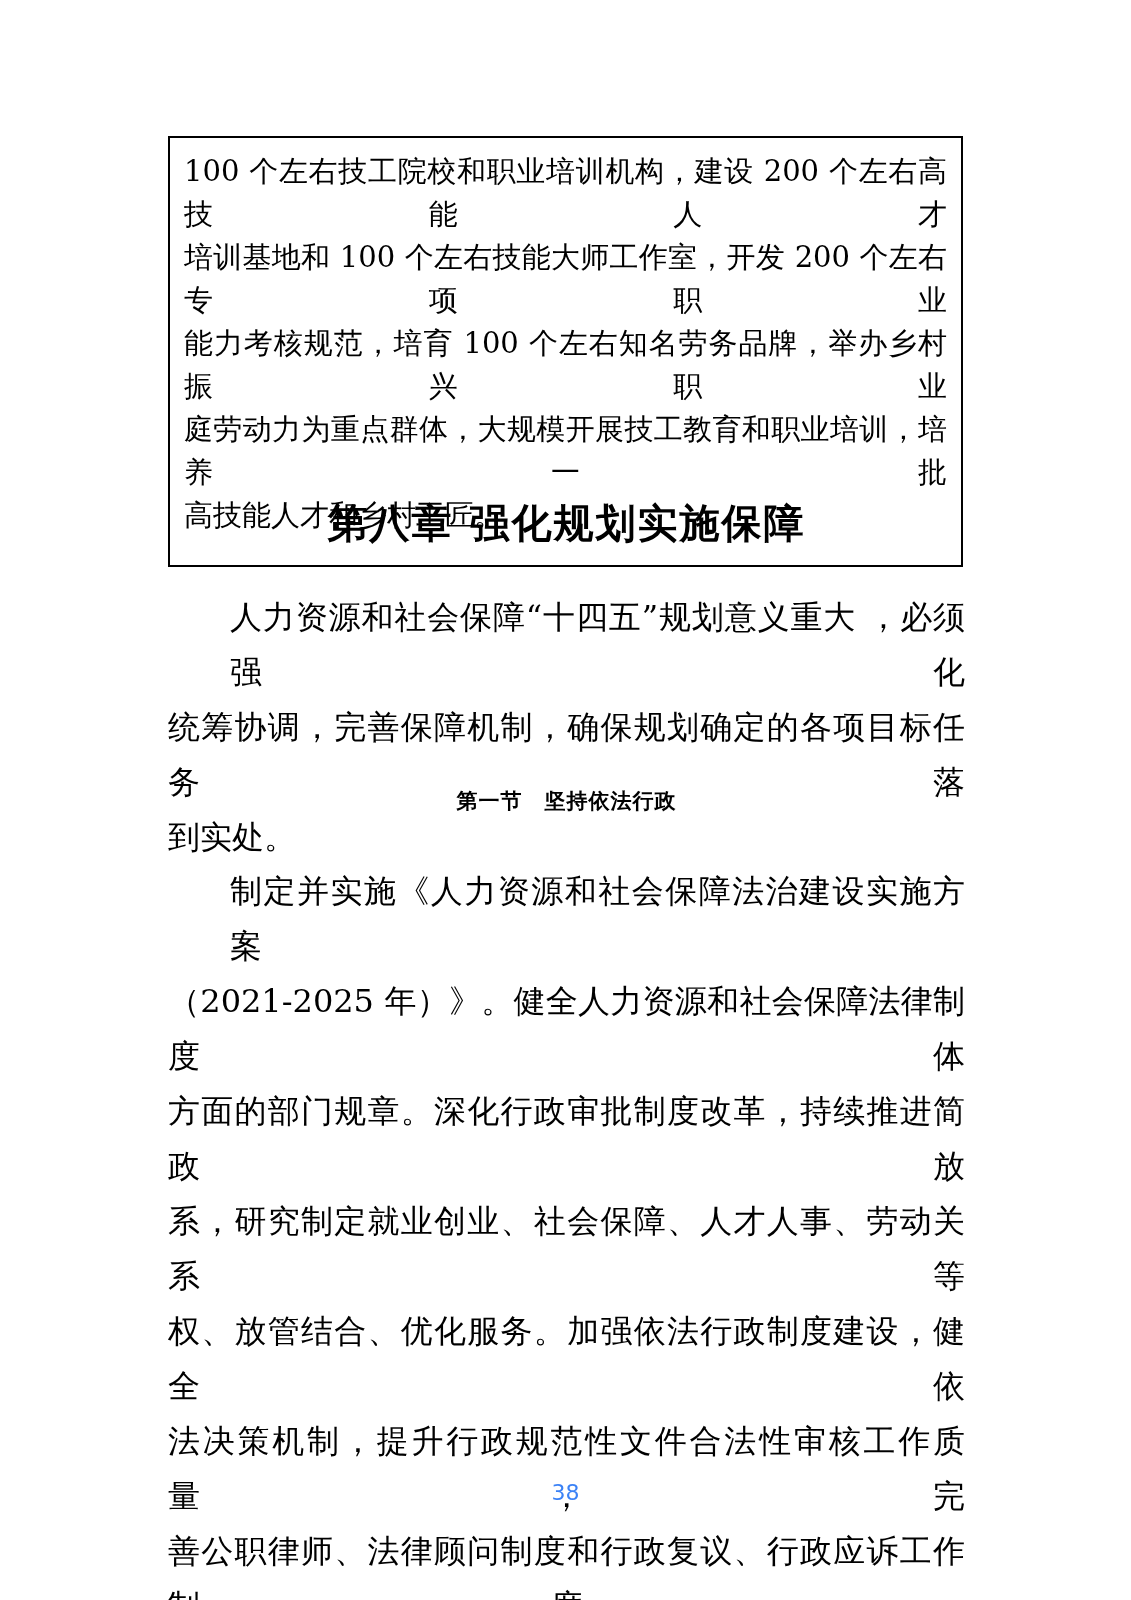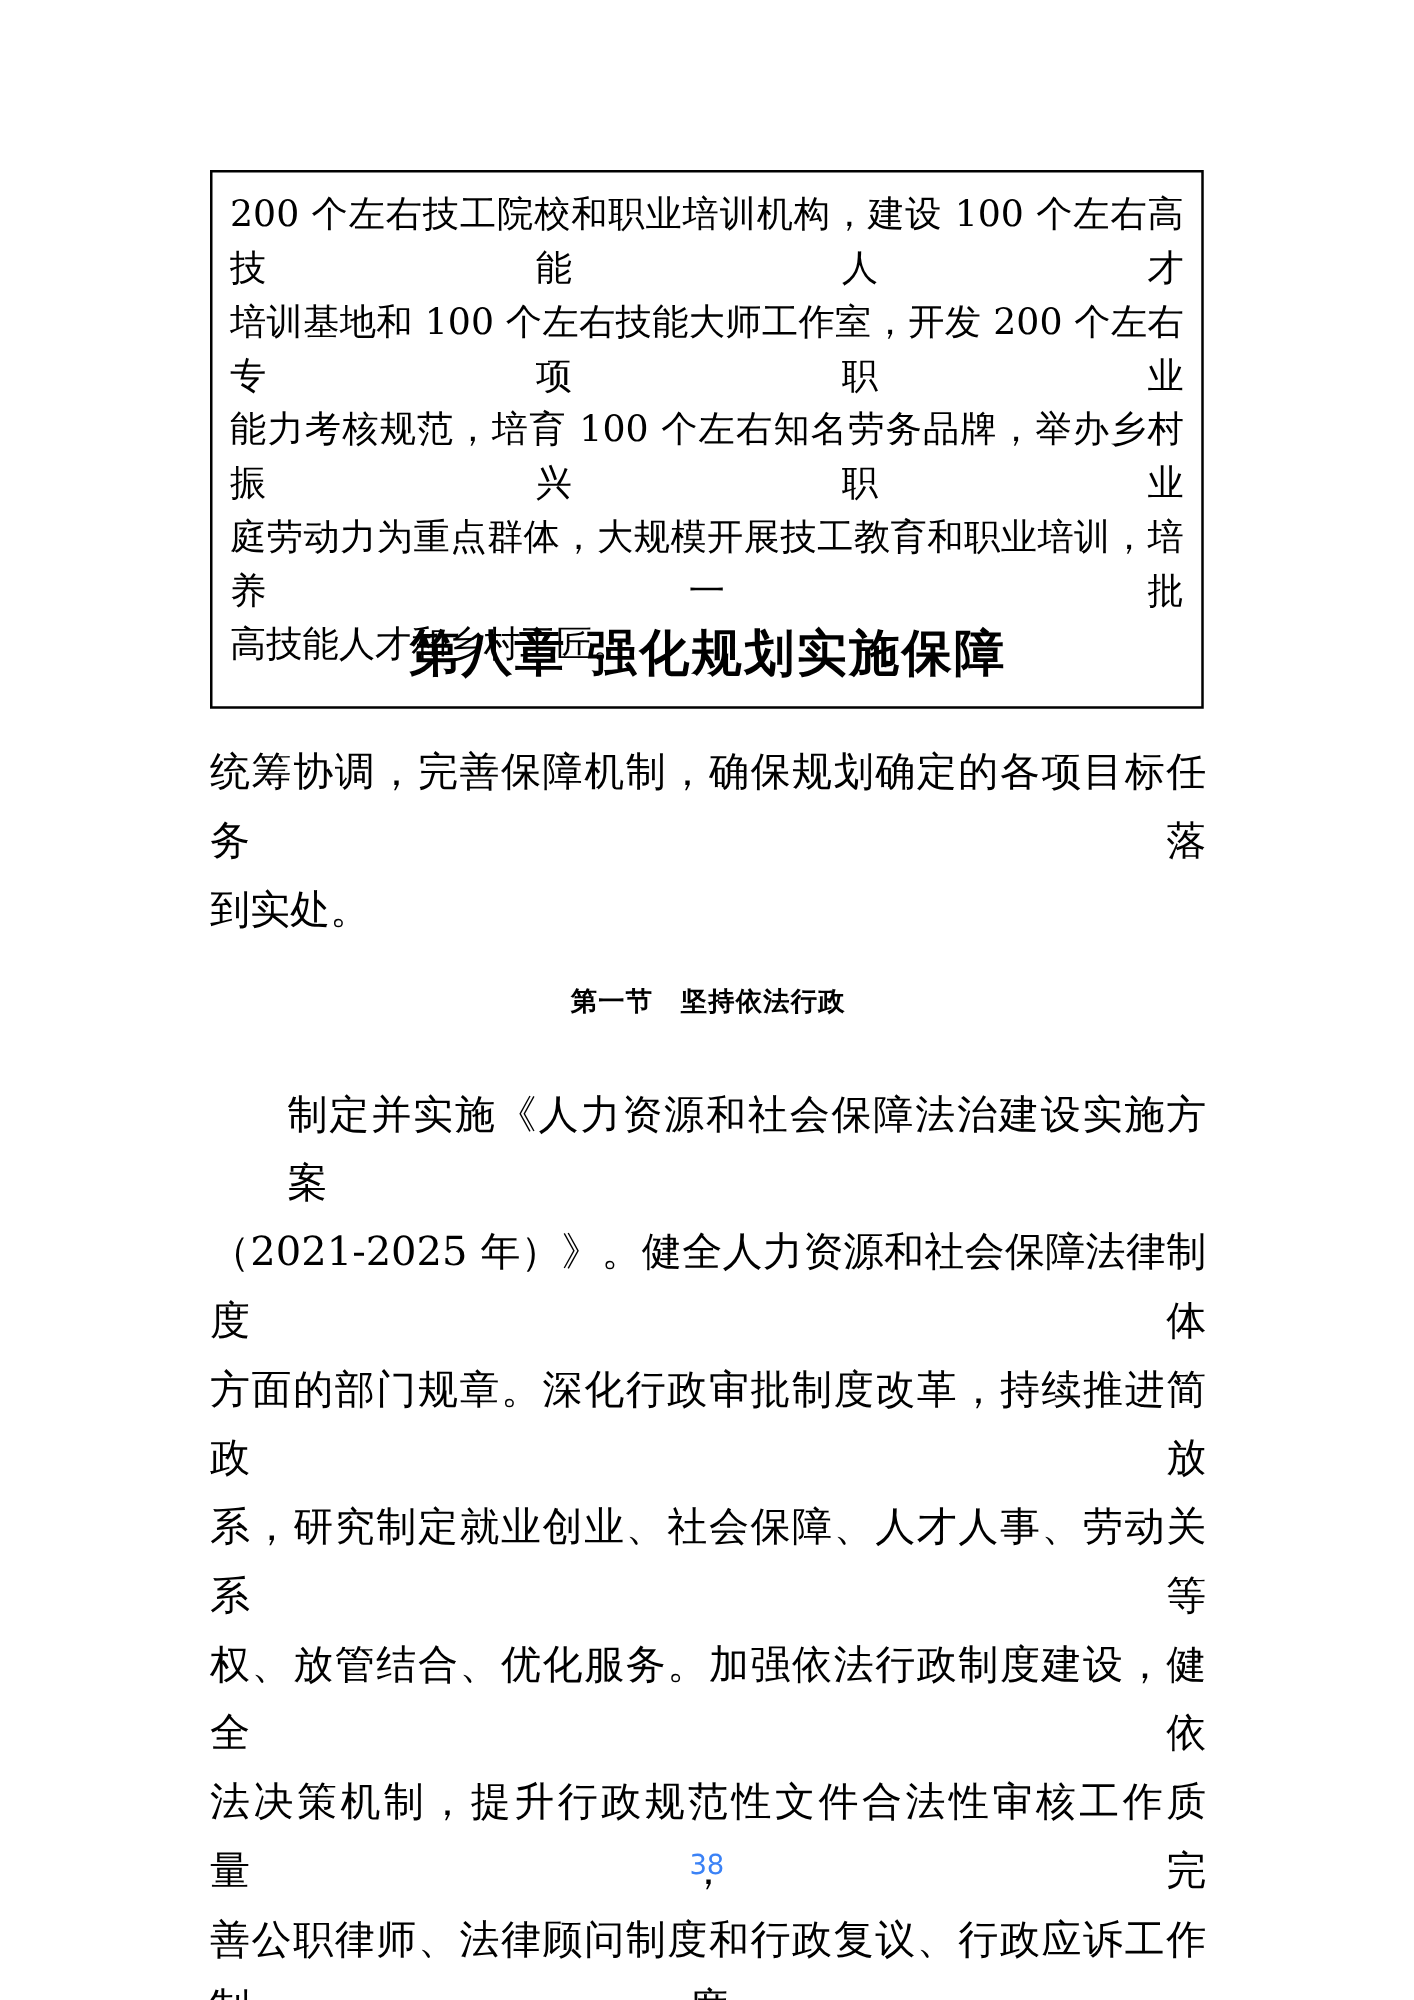--- a/index.html
+++ b/index.html
@@ -95,30 +95,31 @@
     line-height: 26px;
     color: #3b82f6;
   }
 </style>
 </head>
 <body>
 
 <div class="page">
 
   <div class="callout-box">
-      <div class="box-line">200 个左右技工院校和职业培训机构，建设 100 个左右高技能人才</div>
+      <div class="box-line">100 个左右技工院校和职业培训机构，建设 200 个左右高技能人才</div>
       <div class="box-line">培训基地和 100 个左右技能大师工作室，开发 200 个左右专项职业</div>
       <div class="box-line">能力考核规范，培育 100 个左右知名劳务品牌，举办乡村振兴职业</div>
       <div class="box-line">庭劳动力为重点群体，大规模开展技工教育和职业培训，培养一批</div>
       <div class="box-line last">高技能人才和乡村工匠。</div>
     </div>
 
   <h1 class="chapter-title">第八章 强化规划实施保障</h1>
 
   <div class="para intro">
+      <div class="body-line indent">人力资源和社会保障“十四五”规划意义重大 ，必须强化</div>
       <div class="body-line">统筹协调，完善保障机制，确保规划确定的各项目标任务落</div>
       <div class="body-line last">到实处。</div>
     </div>
 
   <h2 class="section-title">第一节　坚持依法行政</h2>
 
   <div class="para law">
       <div class="body-line indent">制定并实施《人力资源和社会保障法治建设实施方案</div>
       <div class="body-line">（2021-2025 年）》。健全人力资源和社会保障法律制度体</div>
       <div class="body-line">方面的部门规章。深化行政审批制度改革，持续推进简政放</div>

